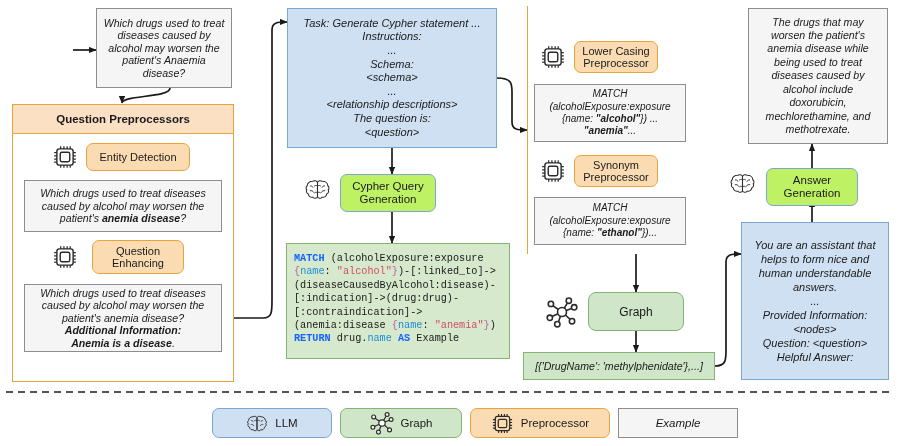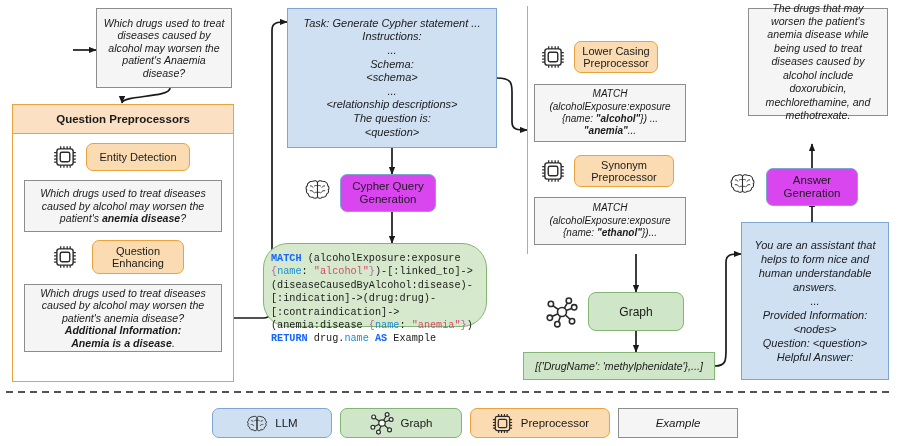--- a/index.html
+++ b/index.html
@@ -5,21 +5,21 @@
   html,body{margin:0;padding:0;background:#ffffff;}
   body{font-family:"Liberation Sans", sans-serif;}
   #canvas{position:relative;width:898px;height:446px;background:#fff;overflow:hidden;}
 
   .box{position:absolute;box-sizing:border-box;display:flex;align-items:center;
        justify-content:center;text-align:center;}
 
   
   .ex{background:#f5f5f5;border:1.4px solid #8d8d8d;color:#1a1a1a;font-style:italic;}
   .llm{background:#cfe0f3;border:1.4px solid #7da7d3;color:#1a1a1a;}
-  .llm-node{background:#d946ef;border:1.4px solid #7da7d3;border-radius:7px;color:#1a1a1a;}
+  .llm-node{background:#bef264;border:1.4px solid #7da7d3;border-radius:7px;color:#1a1a1a;}
   .graph{background:#cfe6c8;border:1.4px solid #84b574;color:#1a1a1a;}
   .pre{background:#fbdcb2;border:1.6px solid #e8a33d;border-radius:7px;color:#1a1a1a;
        font-size:11px;line-height:12.5px;}
   .panel{background:#fff;border:1.6px solid #e8a33d;}
   .panel-hd{position:absolute;box-sizing:border-box;background:#fbe0c4;
             border:1.6px solid #e8a33d;display:flex;align-items:center;
             justify-content:center;font-weight:bold;font-size:11.5px;color:#1a1a1a;}
   .rounded{border-radius:8px;}
 
   .txt{padding:3px 5px;line-height:12.4px;font-size:10.6px;}
@@ -145,21 +145,21 @@
       <path d="M6.2,9.3C7.6,9 9,9.8 9.4,11 M6,14.3C7.6,13.8 9.6,14.6 10,16.2
                M21.8,9.3C20.4,9 19,9.8 18.6,11 M22,14.3C20.4,13.8 18.4,14.6 18,16.2
                M14,9.4C12.8,8.5 11.2,8.7 10.4,9.7 M14,9.4C15.2,8.5 16.8,8.7 17.6,9.7
                M14,16.4C12.8,15.6 11.3,15.8 10.6,16.8 M14,16.4C15.2,15.6 16.7,15.8 17.4,16.8" stroke-width="0.95"></path>
     </g>
   </svg>
   <div class="box llm-node" style="left:340px;top:174px;width:96px;height:38px;font-size:11.5px;line-height:13px;">
     <span>Cypher Query Generation</span>
   </div>
 
-  <div class="code" style="left:263px;top:243px;width:224px;height:84px;border-radius:25px;"><span id="code-span"><span class="kw">MATCH</span><span> (alcoholExposure:exposure
+  <div class="code" style="left:286px;top:243px;width:224px;height:116px;"><span id="code-span"><span class="kw">MATCH</span><span> (alcoholExposure:exposure
 </span><span class="brc">{</span><span class="prop">name</span><span>: </span><span class="str">"alcohol"</span><span class="brc">}</span><span>)-[:linked_to]-&gt;
 (diseaseCausedByAlcohol:disease)-
 [:indication]-&gt;(drug:drug)-
 [:contraindication]-&gt;
 (anemia:disease </span><span class="brc">{</span><span class="prop">name</span><span>: </span><span class="str">"anemia"</span><span class="brc">}</span><span>)
 </span><span class="kw">RETURN</span><span> drug.</span><span class="prop">name</span><span> </span><span class="kw">AS</span><span> Example</span></span></div>
 
   <div class="box panel" style="left:527px;top:6px;width:196px;height:248px;border-top:none;border-bottom:none;border-right:none;"></div>
 
   <svg class="chip-ico" style="left:540px;top:44px;" width="26" height="26" viewBox="0 0 24 24">
@@ -182,21 +182,21 @@
   <svg class="chip-ico" style="left:540px;top:158px;" width="26" height="26" viewBox="0 0 24 24">
     <g fill="none" stroke="#2b2b2b" stroke-width="1.3">
       <rect x="4.5" y="4.5" width="15" height="15" rx="2.2"></rect>
       <rect x="7.6" y="7.6" width="8.8" height="8.8" rx="1.6"></rect>
       <path d="M8,4.5V2 M11,4.5V2 M14,4.5V2 M16.8,4.5V2
                M8,19.5V22 M11,19.5V22 M14,19.5V22 M16.8,19.5V22
                M4.5,8H2 M4.5,11H2 M4.5,14H2 M4.5,16.8H2
                M19.5,8H22 M19.5,11H22 M19.5,14H22 M19.5,16.8H22" stroke-width="1.15"></path>
     </g>
   </svg>
-  <div class="box pre" style="left:574px;top:155px;width:100px;height:32px;">
+  <div class="box pre" style="left:574px;top:155px;width:84px;height:32px;">
     <span>Synonym Preprocessor</span>
   </div>
   <div class="box ex txt" style="left:534px;top:197px;width:152px;height:48px;font-size:10px;line-height:12.4px;">
     <span><span>MATCH</span><br><span>(alcoholExposure:exposure</span><br><span>{name: </span><b>"ethanol"</b><span>})...</span></span>
   </div>
 
   <svg class="graph-ico" style="left:546px;top:296px;" width="32" height="32" viewBox="0 0 30 30">
     <g stroke="#2b2b2b" stroke-width="1.5" fill="none">
       <path d="M15,15 L5,8 M15,15 L21,5 M15,15 L26,11 M15,15 L24,23 M15,15 L11,26 M15,15 L4,20"></path>
     </g>
@@ -210,21 +210,21 @@
         <circle cx="3.6" cy="20.4" r="2.5"></circle>
     </g>
   </svg>
   <div class="box graph rounded" style="left:588px;top:292px;width:96px;height:39px;font-size:12px;">
     <span>Graph</span>
   </div>
   <div class="box graph" style="left:523px;top:352px;width:192px;height:28px;font-style:italic;font-size:10.6px;">
     <span>[{'DrugName': 'methylphenidate'},...]</span>
   </div>
 
-  <div class="box ex txt" style="left:748px;top:8px;width:140px;height:108px;font-size:10.6px;line-height:13.4px;">
+  <div class="box ex txt" style="left:748px;top:8px;width:140px;height:136px;font-size:10.6px;line-height:13.4px;">
     <span>The drugs that may worsen the patient's anemia disease while being used to treat diseases caused by alcohol include doxorubicin, mechlorethamine, and methotrexate.</span>
   </div>
 
   <svg class="brain-ico" style="left:729px;top:171px;" width="27" height="25" viewBox="0 0 28 26">
     <g stroke="#2b2b2b" stroke-width="1.1" fill="none">
       <path d="M9,4.4C5.6,4.4 3.3,6.6 3.3,9.1C1.9,10 1.6,12.2 2.9,13.3
                C1.9,14.7 2.6,17 4.4,17.6C4.6,20 6.9,21.6 9.2,21
                C10.4,22.7 13.3,22.6 14,20.6V5.6C13.3,3.7 10.7,3.4 9,4.4Z"></path>
       <path d="M19,4.4C22.4,4.4 24.7,6.6 24.7,9.1C26.1,10 26.4,12.2 25.1,13.3
                C26.1,14.7 25.4,17 23.6,17.6C23.4,20 21.1,21.6 18.8,21

